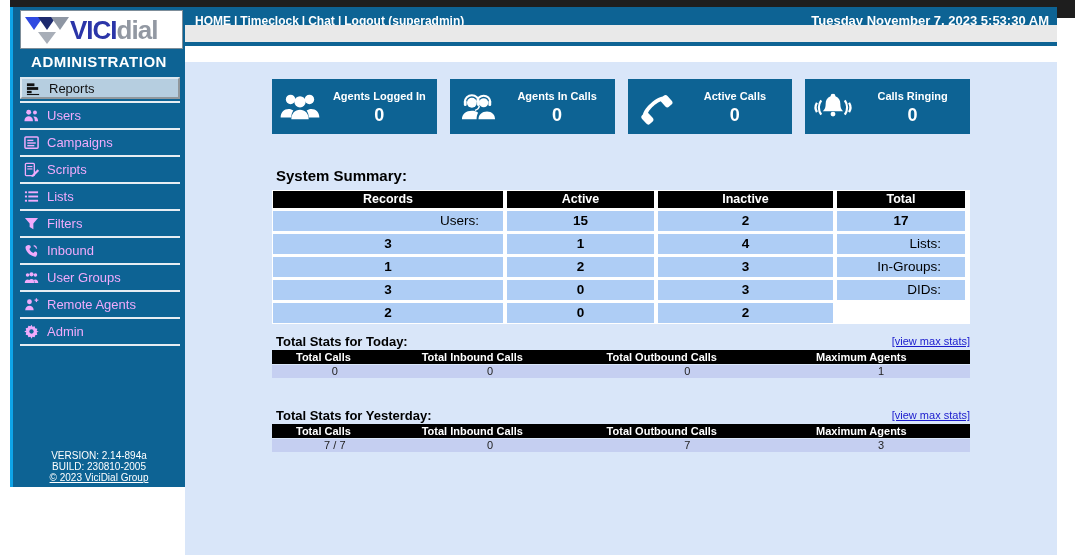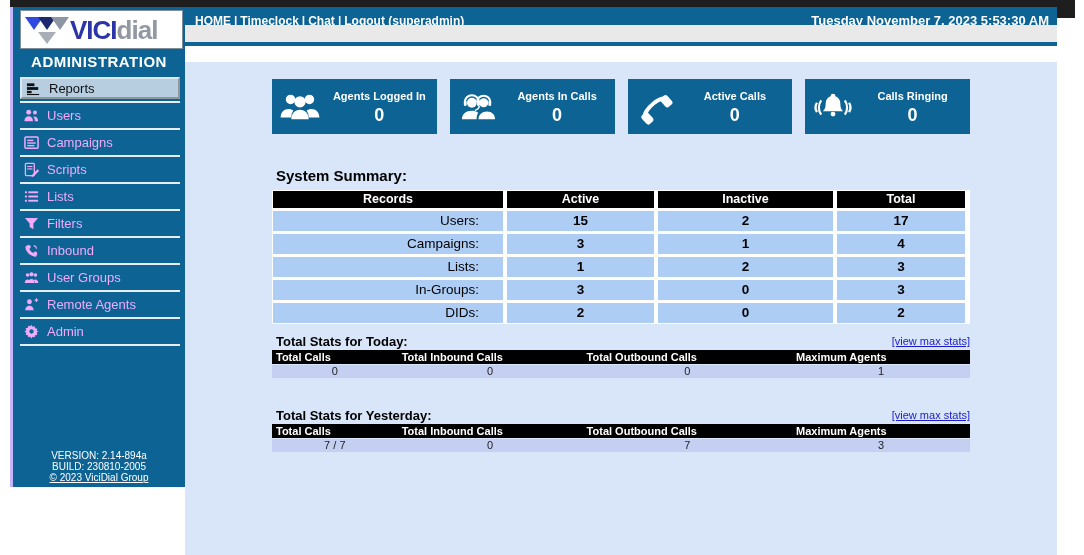--- a/index.html
+++ b/index.html
@@ -14,21 +14,21 @@
             display:flex; justify-content:space-between; align-items:center; padding:0 8px 0 10px; }
   .nav-links { color:#fff; font-size:12px; font-weight:bold; white-space:nowrap; }
   .nav-links a { color:#fff; text-decoration:none; cursor:pointer; }
   .nav-sep { color:#fff; padding:0 3px; }
   .nav-date { color:#fff; font-size:13px; font-weight:bold; white-space:nowrap; }
   .gray-strip { position:absolute; left:185px; top:25px; width:872px; height:17px; background:#e9e9e9; }
   .blue-line  { position:absolute; left:185px; top:42px; width:872px; height:4px; background:#0d6394; }
 
   
   .sidebar { position:absolute; left:10px; top:7px; width:175px; height:480px; background:#0d6394;
-             border-left:3px solid #c4b5fd; }
+             border-left:3px solid #0ea5e9; }
   .logo-box { margin:3px 2px 0 7px; height:39px; background:#fff; border:1px solid #7d8d99;
               display:flex; align-items:center; padding:0 3px; overflow:hidden; }
   .logo-text { font-weight:bold; font-size:26px; letter-spacing:-1px; line-height:1; }
   .logo-vici { color:#2b35a8; }
   .logo-dial { color:#9298a2; }
   .admin-title { color:#fff; font-weight:bold; font-size:15px; text-align:center; margin-top:4px; letter-spacing:0.5px; }
   .menu { list-style:none; margin-top:7px; }
   .menu li { margin:0 5px 0 7px; border-bottom:2px solid #e6edf3; }
   .menu .inner { height:25px; display:flex; align-items:center; gap:8px; padding-left:3px;
                  color:#f0abfc; font-size:13px; cursor:pointer; }
@@ -57,21 +57,21 @@
   .sum-th { background:#000; color:#fff; font-size:12.5px; font-weight:bold; text-align:center;
             height:17px; line-height:17px; }
   .sum-td { background:#aecdf5; height:20px; line-height:20px; font-size:13.5px; color:#000; text-align:center; }
   .sum-td.rowlabel { text-align:right; padding-right:24px; font-weight:normal; }
   .sum-td.val { font-weight:bold; }
 
   .stats-title { position:absolute; font-size:13px; font-weight:bold; color:#000;text-align:right; }
   .stats-link { position:absolute; font-size:11px; color:#1a1acd; text-decoration:underline; cursor:pointer; }
   .stats-table { position:absolute; left:87px; width:698px; }
   .stats-head { display:flex; background:#000; height:14px; }
-  .stats-head div { color:#fff; font-size:11px; font-weight:bold; line-height:14px; padding-left:4px; }
+  .stats-head div { color:#fff; font-size:11px; font-weight:bold; line-height:14px; padding-left:24px; }
   .stats-vals { display:flex; background:#c5cff1; height:13px; margin-top:1px; }
   .stats-vals div { font-size:11px; color:#222; line-height:13px; text-align:center; }
   .c1 { width:18%; } .c2 { width:26.5%; } .c3 { width:30%; } .c4 { width:25.5%; }
 </style>
 </head>
 <body>
 
 <div id="stage">
 
   <div class="top-black"></div>
@@ -311,21 +311,20 @@
       <div class="sum-th">Records</div>
       <div class="sum-th">Active</div>
       <div class="sum-th">Inactive</div>
       <div class="sum-th">Total</div>
 
       <div class="sum-td rowlabel">Users:</div>
       <div class="sum-td val">15</div>
       <div class="sum-td val">2</div>
       <div class="sum-td val">17</div>
 
-      <div class="sum-td rowlabel">Campaigns:</div>
       <div class="sum-td val">3</div>
       <div class="sum-td val">1</div>
       <div class="sum-td val">4</div>
 
       <div class="sum-td rowlabel">Lists:</div>
       <div class="sum-td val">1</div>
       <div class="sum-td val">2</div>
       <div class="sum-td val">3</div>
 
       <div class="sum-td rowlabel">In-Groups:</div>

